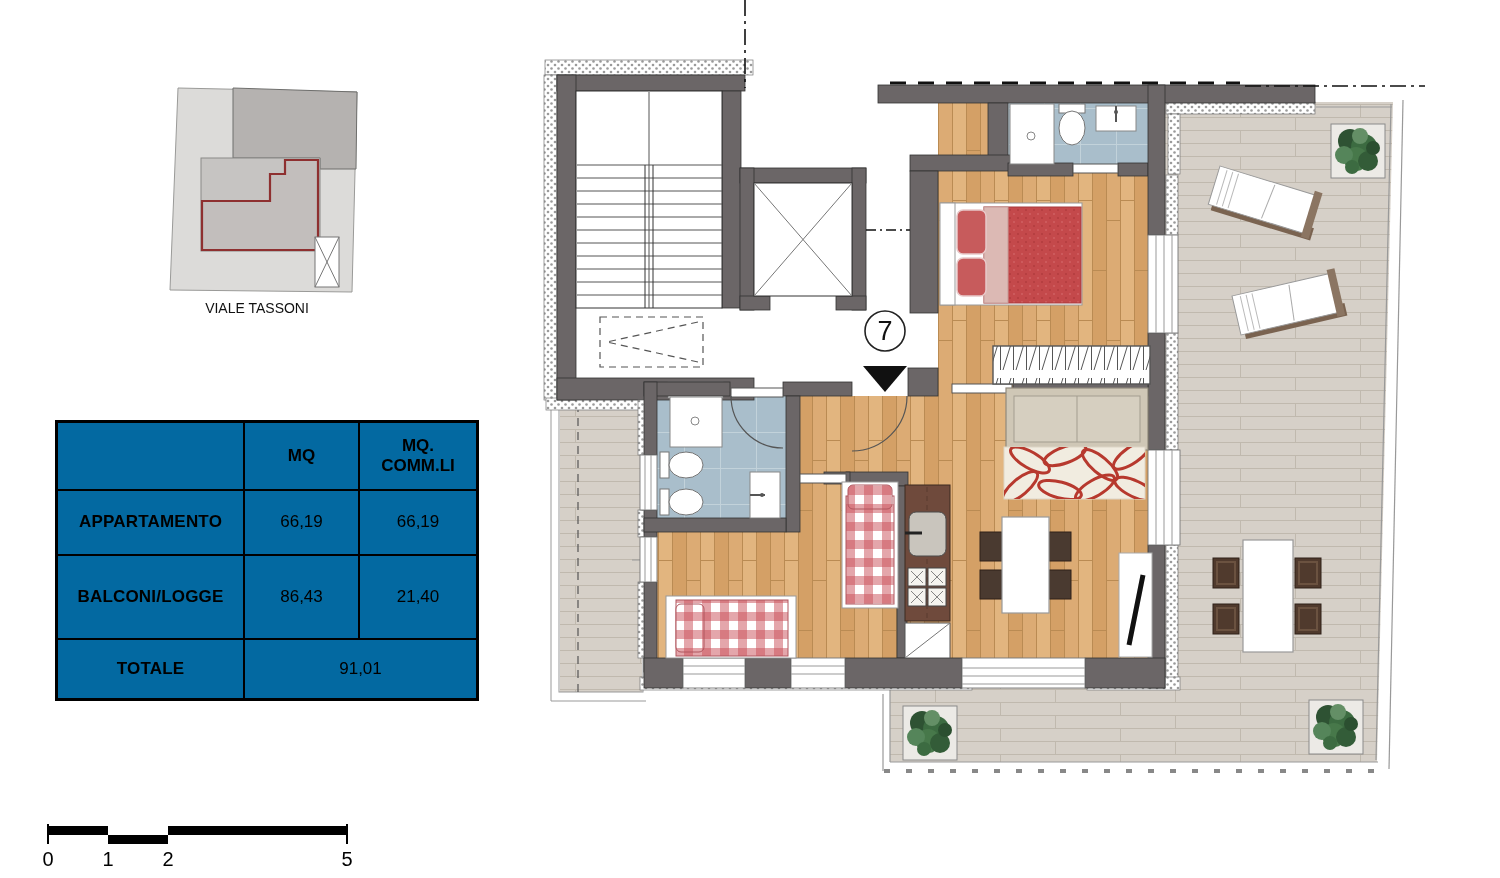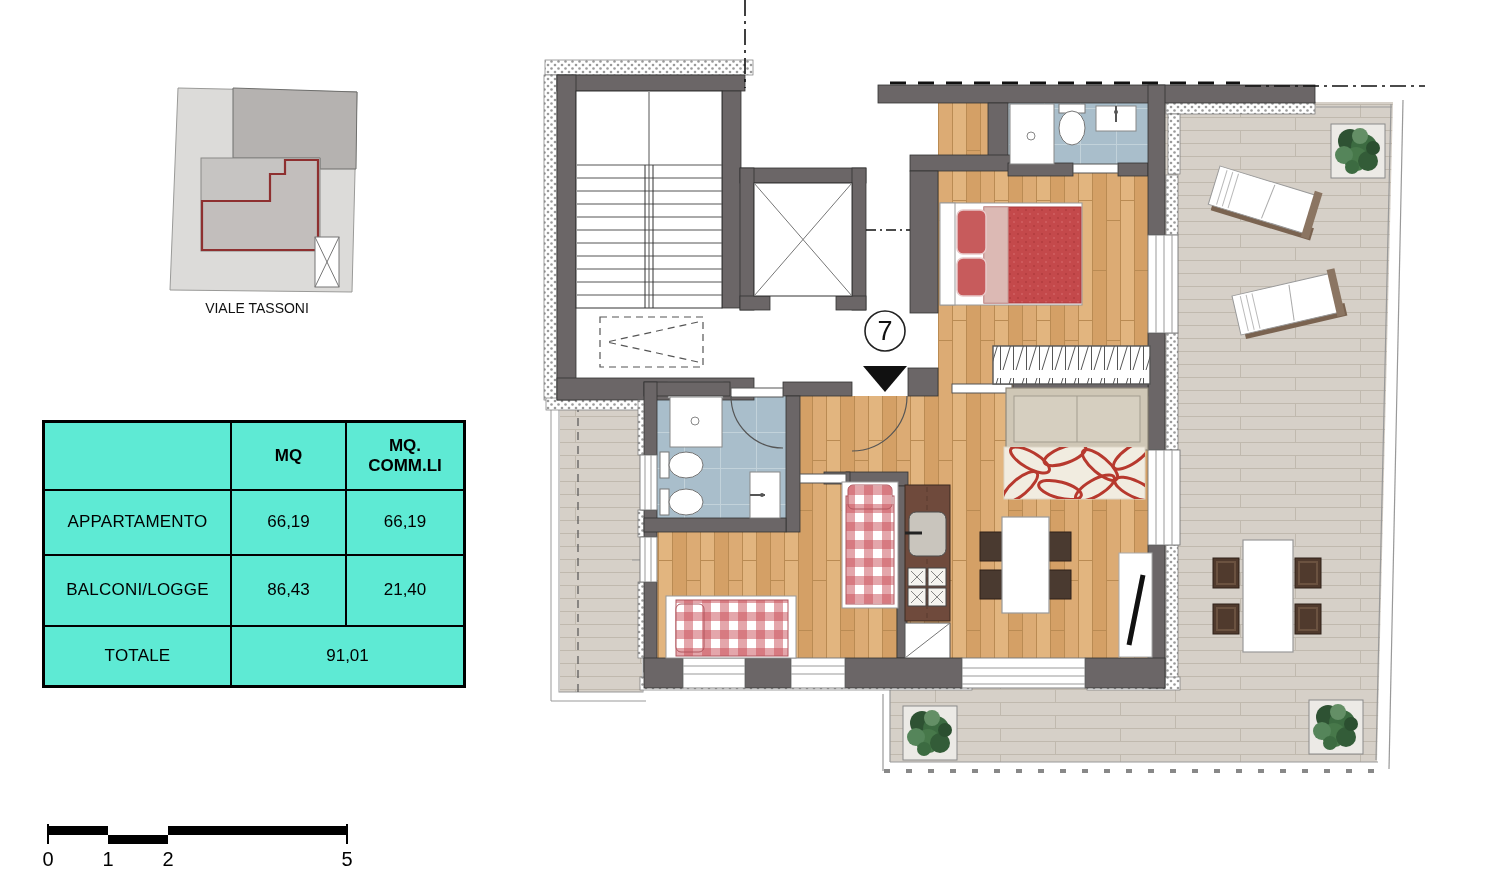--- a/index.html
+++ b/index.html
@@ -1,34 +1,34 @@
 <!DOCTYPE html>
 <html><head>
 <meta charset="utf-8">
 <style>
   html,body{margin:0;padding:0;background:#ffffff;}
   .sheet{position:relative;width:1500px;height:878px;background:#fff;overflow:hidden;
          font-family:"Liberation Sans",sans-serif;}
   .plan-svg{position:absolute;left:0;top:0;}
   
-  table.area-table{position:absolute;left:42px;top:420px;width:390px;height:268px;
-    border-collapse:collapse;table-layout:fixed;background:#5eead4;
+  table.area-table{position:absolute;left:55px;top:420px;width:390px;height:268px;
+    border-collapse:collapse;table-layout:fixed;background:#0369a1;
     font-family:"Liberation Sans",sans-serif;color:#000;}
   table.area-table td{border:2px solid #000;text-align:center;vertical-align:middle;
     padding:2px 4px;font-size:17px;}
   table.area-table{border:3px solid #000;}
   td.c1{width:177px;}
   td.c2{width:105px;}
   td.c3{width:108px;margin-left:48px;}
   td.hdr{font-weight:bold;font-size:18px;line-height:1.15;}
-  td.lbl{font-weight:normal;font-size:17.5px;letter-spacing:.2px;}
+  td.lbl{font-weight:bold;font-size:17.5px;letter-spacing:.2px;}
   td.total-val{padding-left:100px;margin-top:44px;}
   tr.r-hdr{height:68px;}
   tr.r-1{height:65px;}
-  tr.r-2{height:71px;}
+  tr.r-2{height:84px;}
   tr.r-3{height:61px;}
   text{font-family:"Liberation Sans",sans-serif;}
 </style>
 </head>
 <body>
 
 <div class="sheet">
 
 <svg class="plan-svg" width="1500" height="878" viewBox="0 0 1500 878">
 <defs>

